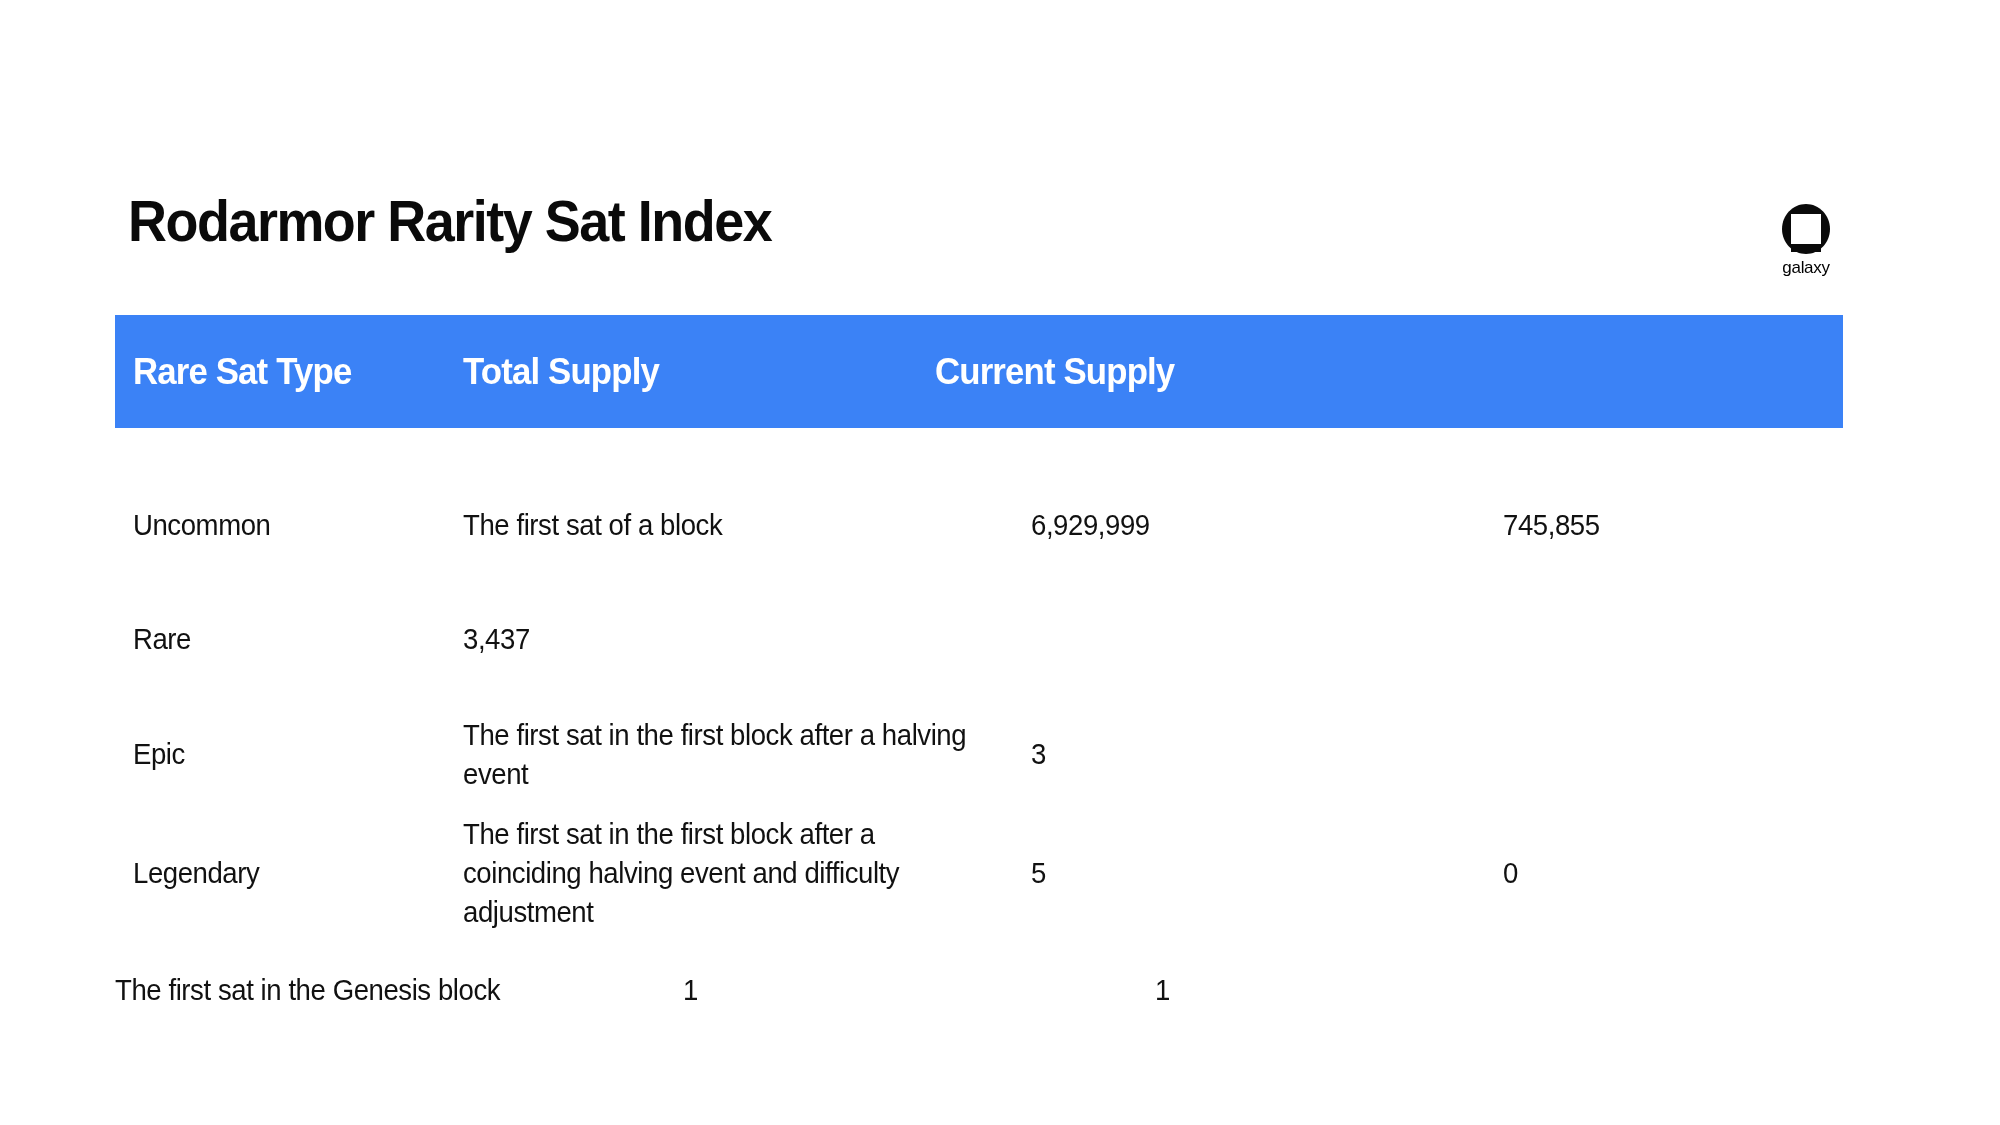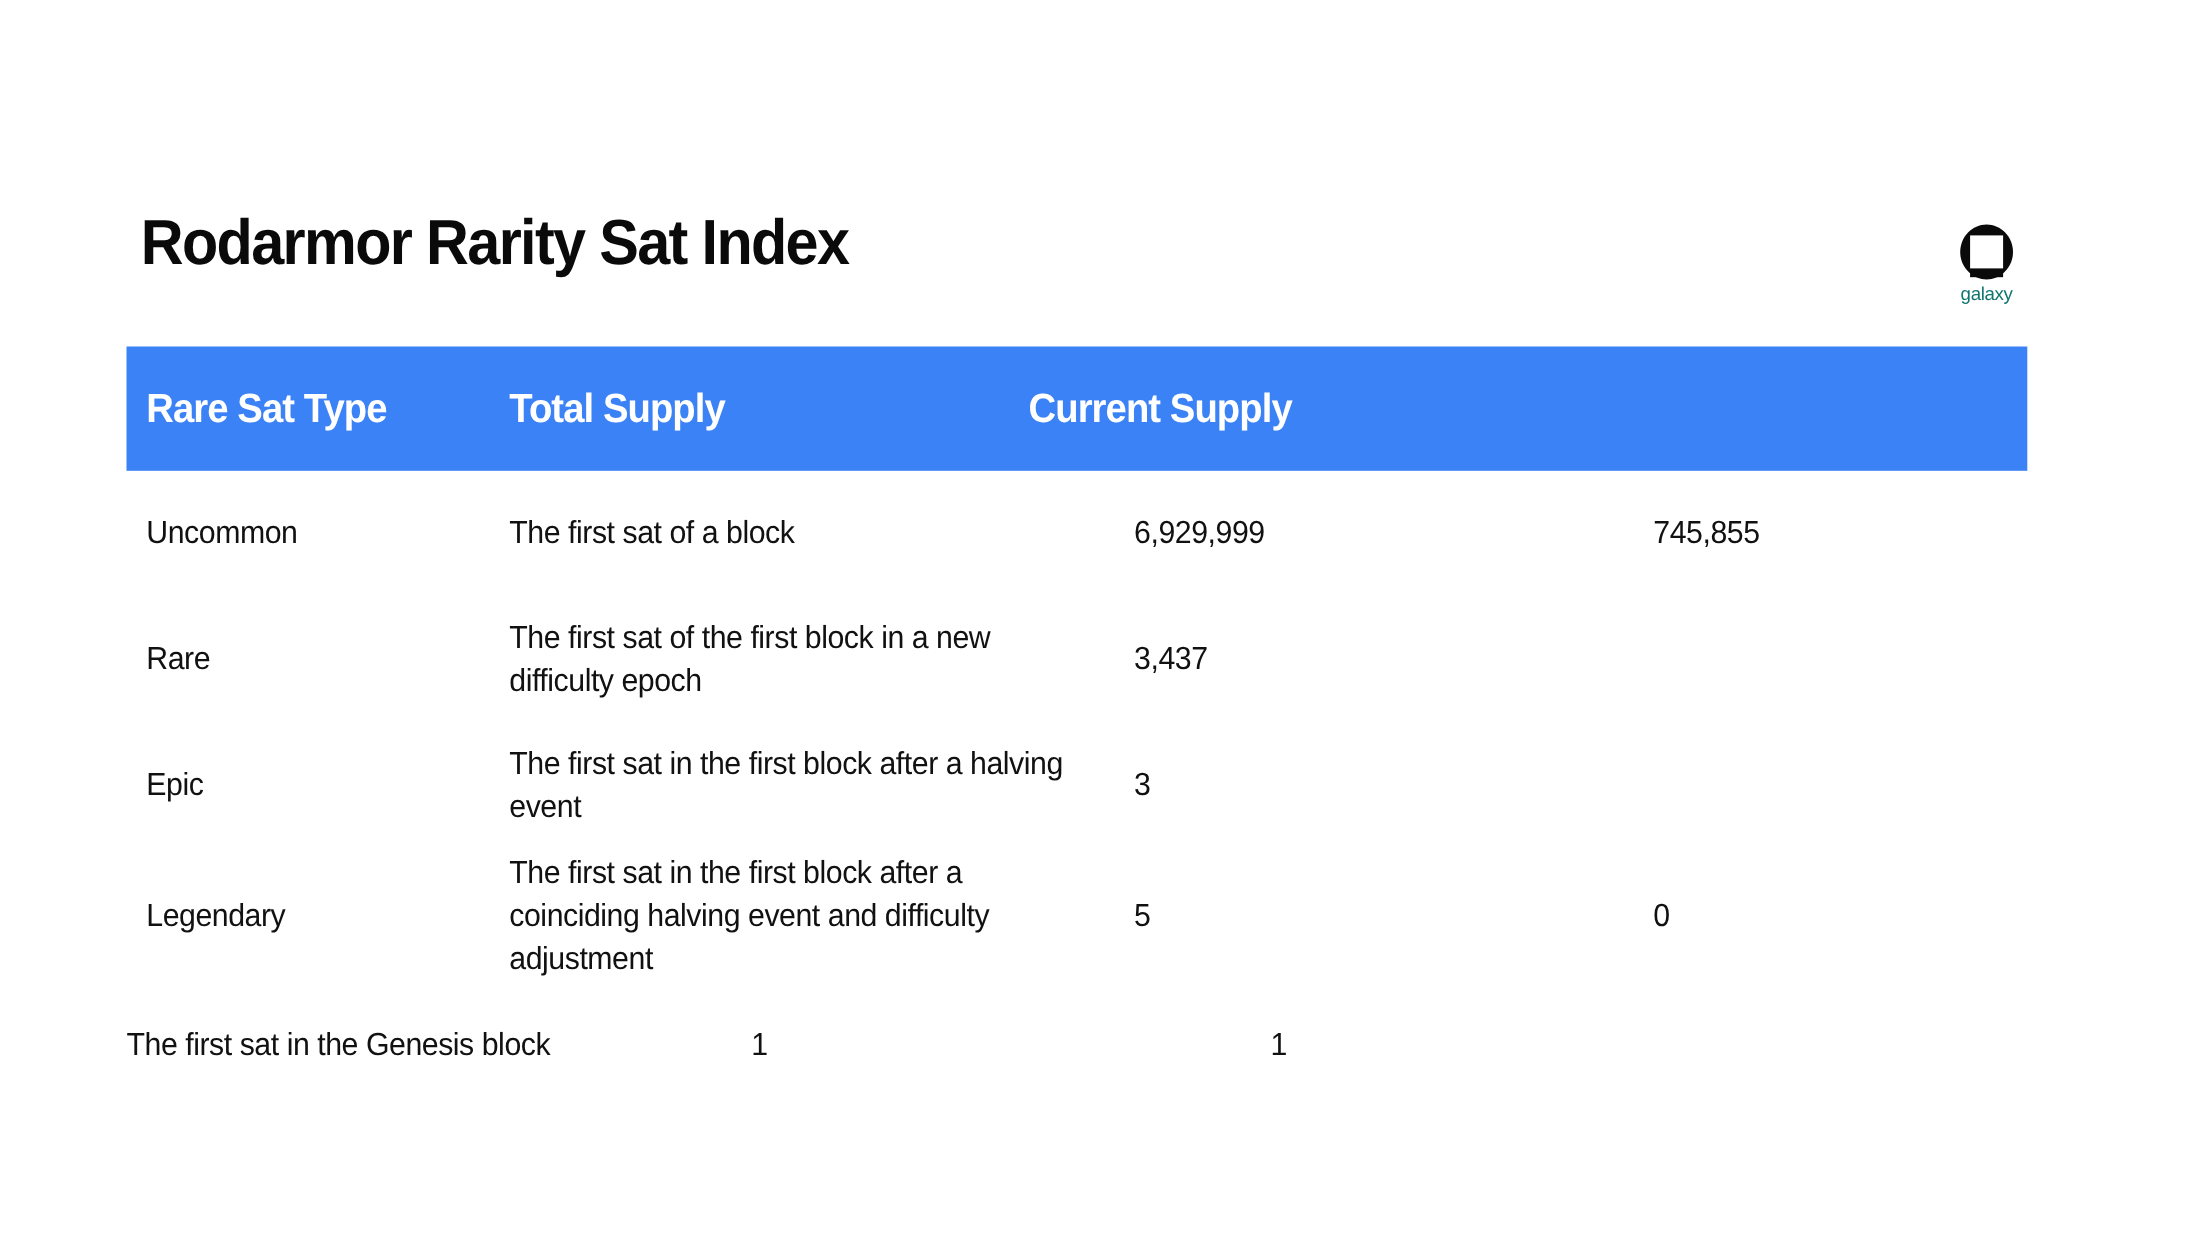--- a/index.html
+++ b/index.html
@@ -64,21 +64,21 @@
     height: 54px;
     position: relative;
   }
 
   .brand-mark svg { display: block; }
 
   .brand-word {
     margin-top: 3px;
     font-size: 17px;
     letter-spacing: -0.3px;
-    color: #0f766e;
+    color: #000000;
     line-height: 18px;
   }
 
   
   .table {
     position: absolute;
     left: 115px;
     top: 315px;
     width: 1728px;
   }
@@ -120,21 +120,21 @@
     color: #111111;
     letter-spacing: -0.45px;
     line-height: 39px;
     transform: scaleX(0.95);
     transform-origin: left center;
   }
 
   .td.desc { max-width: 545px; }
 
   
-  .tr-1 { height: 114px; }
+  .tr-1 { height: 114px; margin-top: 40px; }
   .tr-2 { height: 115px; }
   .tr-3 { height: 115px; }
   .tr-4 { height: 122px; }
   .tr-5 { height: 112px; }
 </style>
 </head>
 <body>
 
 <div class="page">
 
@@ -181,23 +181,20 @@
         </div>
         <div class="col-curr">
           <div class="td">745,855</div>
         </div>
       </div>
 
       <div class="tr tr-2">
         <div class="col-type">
           <div class="td">Rare</div>
         </div>
-        <div class="col-desc">
-          <div class="td desc">The first sat of the first block in a new difficulty epoch</div>
-        </div>
         <div class="col-total">
           <div class="td">3,437</div>
         </div>
       </div>
 
       <div class="tr tr-3">
         <div class="col-type">
           <div class="td">Epic</div>
         </div>
         <div class="col-desc">

